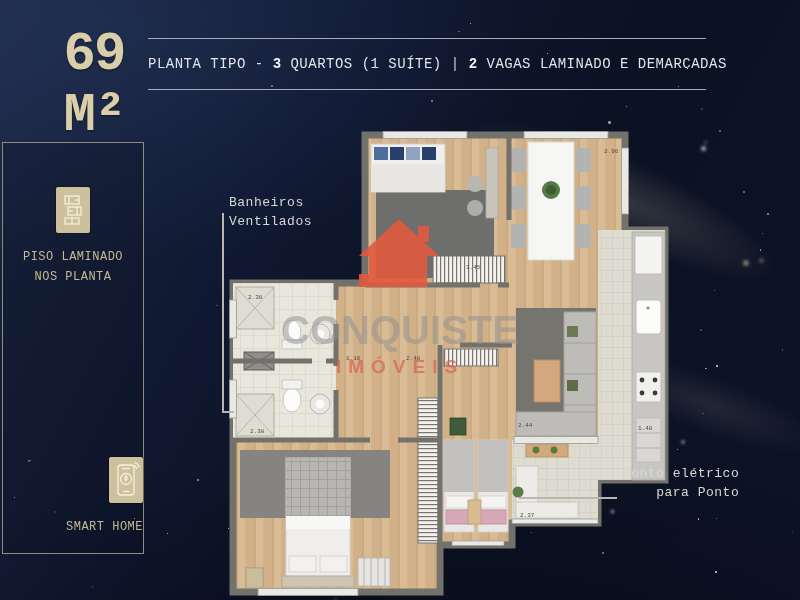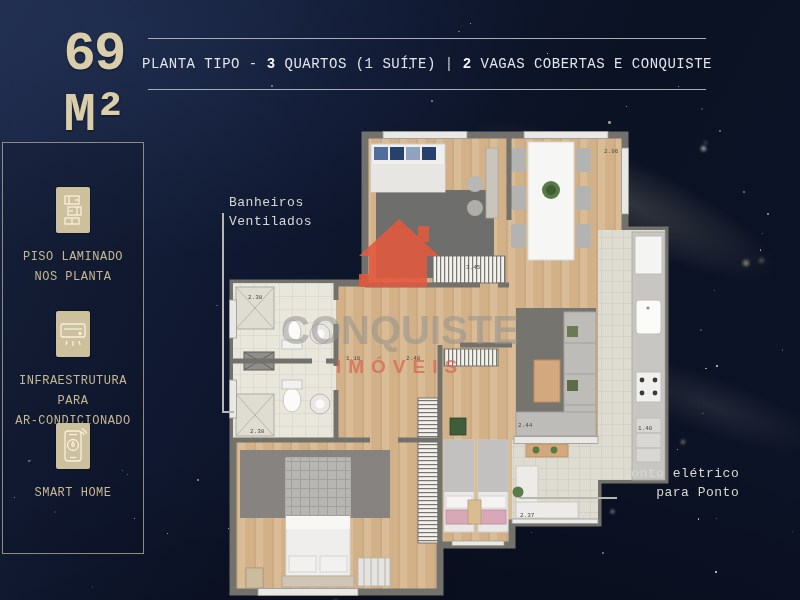--- a/index.html
+++ b/index.html
@@ -20,21 +20,21 @@
   .stars i{position:absolute;background:#fff;border-radius:50%;display:block;}
   
   .corner-wm{position:absolute;left:7px;top:12px;font-family:"Liberation Sans",sans-serif;
              font-size:17px;color:#41454d;letter-spacing:.5px;}
   
   .area{position:absolute;left:24px;top:24px;width:140px;text-align:center;
         font-family:"Liberation Mono",monospace;font-weight:bold;font-size:54px;
         color:#d9cdaa;letter-spacing:-2px;text-shadow:0 1px 2px rgba(0,0,0,.5);}
   .title-block{position:absolute;left:148px;top:38px;width:558px;height:50px;
                border-top:1px solid #a6abb4;border-bottom:1px solid #a6abb4;
-               display:flex;align-items:center;justify-content:center;
+               display:flex;align-items:center;justify-content:flex-start;
                font-size:14px;color:#e2e5ea;letter-spacing:.5px;white-space:pre;}
   .title-block b{font-weight:bold;color:#f3f5f8;}
   .title-sep{margin:0 9px;color:#cfd3da;}
   
   .sidebar{position:absolute;left:2px;top:142px;width:140px;height:410px;
            border:1px solid #8e8c80;background:rgba(10,16,30,.25);}
   .sb-item{position:absolute;left:0;right:0;text-align:center;color:#c6b893;
            font-size:12px;line-height:20px;letter-spacing:.5px;}
   .sb-tile{display:inline-block;width:34px;height:46px;background:#cdc09c;border-radius:2px;
            box-shadow:0 0 0 1px rgba(0,0,0,.25);margin-bottom:7px;}
@@ -142,21 +142,21 @@
       <i style="left: 705.3px; top: 367.7px; width: 1.7px; height: 1.7px; opacity: 0.7; background: rgb(255, 233, 192);"></i>
       <i style="left: 677.3px; top: 448.8px; width: 0.7px; height: 0.7px; opacity: 0.59;"></i>
       <i style="left: 623.5px; top: 238.5px; width: 1.8px; height: 1.8px; opacity: 0.69;"></i>
       <i style="left: 484px; top: 243.6px; width: 2.4px; height: 2.4px; opacity: 0.62;"></i>
     </div>
   <div class="vin"></div>
 
 
   <div class="area">69 M²</div>
 
-  <div class="title-block"><span>PLANTA TIPO - </span><b>3</b><span> QUARTOS (1 SUÍTE)</span><span class="title-sep">|</span><b>2</b><span> VAGAS COBERTAS E CONQUISTE</span></div>
+  <div class="title-block"><span>PLANTA TIPO - </span><b>3</b><span> QUARTOS (1 SUÍTE)</span><span class="title-sep">|</span><b>2</b><span> VAGAS LAMINADO E DEMARCADAS</span></div>
 
   <div class="sidebar">
 
     <div class="sb-item" style="top:44px;">
       <span class="sb-tile">
         <svg width="34" height="46" viewBox="0 0 34 46">
           <g stroke="#f6f0dc" fill="none" stroke-width="1.3">
             <rect x="9" y="9" width="14" height="8"></rect>
             <line x1="13" y1="9" x2="13" y2="17"></line>
               <line x1="19" y1="13" x2="23" y2="13"></line>
@@ -165,39 +165,22 @@
               <line x1="13" y1="24" x2="17" y2="24"></line>
             <rect x="9" y="31" width="14" height="6"></rect>
               <line x1="16" y1="31" x2="16" y2="37"></line>
           </g>
         </svg>
       </span>
       <div>PISO LAMINADO</div>
       <div>NOS PLANTA</div>
     </div>
 
-    <div class="sb-item" style="top:168px;">
-      <span class="sb-tile">
-        <svg width="34" height="46" viewBox="0 0 34 46">
-          <g stroke="#f6f0dc" fill="none" stroke-width="1.3">
-            <rect x="5" y="13" width="24" height="13" rx="2"></rect>
-            <line x1="8" y1="18" x2="26" y2="18"></line>
-            <circle cx="24" cy="22.5" r="1" fill="#f6f0dc"></circle>
-            <line x1="11" y1="30" x2="10" y2="34"></line>
-            <line x1="17" y1="30" x2="17" y2="35"></line>
-            <line x1="23" y1="30" x2="24" y2="34"></line>
-          </g>
-        </svg>
-      </span>
-      <div>INFRAESTRUTURA</div>
-      <div>PARA</div>
-      <div>AR-CONDICIONADO</div>
-    </div>
-
-    <div class="sb-item" style="top:280px;">
+
+    <div class="sb-item" style="top:314px;text-align:right;">
       <span class="sb-tile">
         <svg width="34" height="46" viewBox="0 0 34 46">
           <g stroke="#f6f0dc" fill="none" stroke-width="1.3">
             <rect x="9" y="8" width="16" height="30" rx="3"></rect>
             <line x1="13" y1="11.5" x2="21" y2="11.5"></line>
             <line x1="14" y1="34.5" x2="20" y2="34.5"></line>
             <circle cx="17" cy="22" r="5.5"></circle>
             <path d="M17,19 c-1.6,2.2 -1.6,3.4 0,4.4 c1.6,-1 1.6,-2.2 0,-4.4 Z"></path>
             <path d="M24.5,8.5 a5,5 0 0 1 3.5,3.5"></path>
             <path d="M25.5,5.5 a8,8 0 0 1 5,5"></path>

